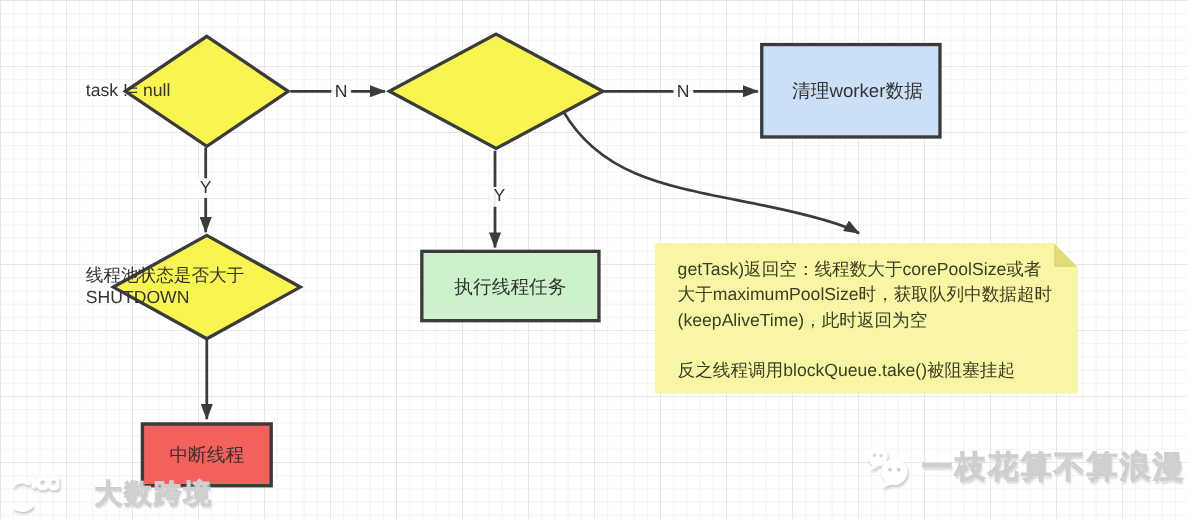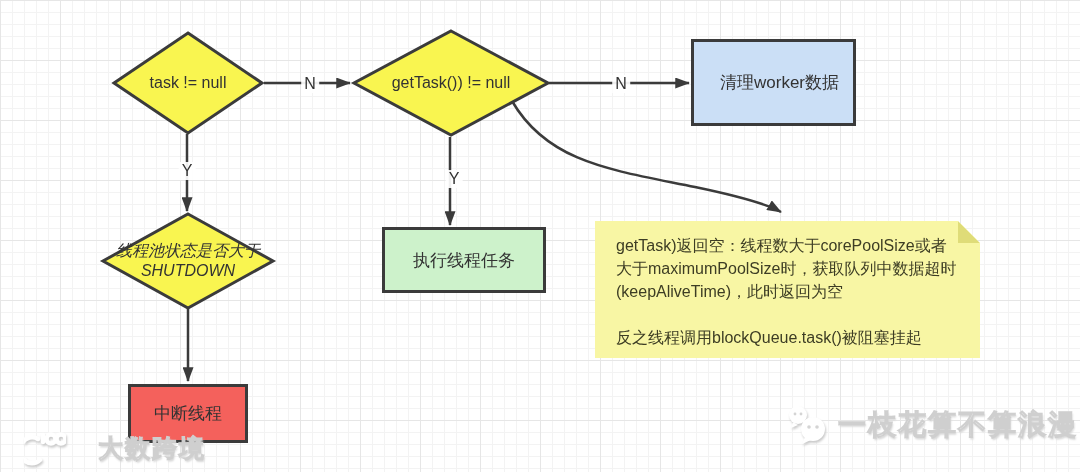--- a/index.html
+++ b/index.html
@@ -19,21 +19,21 @@
       linear-gradient(90deg, #f3f3f3 1px, transparent 1px);
     background-size:60px 60px,60px 60px,12px 12px,12px 12px;
   }
   svg.connectors{position:absolute;left:0;top:0;z-index:1;}
 
   .node{position:absolute;z-index:2;}
   .diamond svg{overflow:visible;display:block;}
   .diamond .label{
     position:absolute;left:50%;top:50%;
     transform:translate(-50%,-50%);
-    width:220px;text-align:center;
+    width:220px;text-align:left;
     font-size:16px;color:#333333;line-height:20px;
     white-space:pre-line;
   }
   .rect{
     box-sizing:border-box;
     border:3px solid #3b3b3b;
     display:flex;align-items:center;justify-content:center;
     font-size:17px;color:#333333;text-align:center;
   }
   .rect-blue{left:691px;top:39px;width:165px;height:87px;background:#cbdff6;padding-left:12px;}
@@ -65,21 +65,21 @@
   }
 
   .watermark{
     position:absolute;z-index:4;display:flex;align-items:center;gap:8px;
   }
   .wm-text{
     color:#ffffff;font-weight:bold;letter-spacing:2px;
     -webkit-text-stroke:1px #cfcfcf;
     text-shadow:1px 2px 2px #d8d8d8;
   }
-  .wm-left{left:24px;top:430px;gap:32px;}
+  .wm-left{left:12px;top:430px;gap:32px;}
   .wm-left .wm-text{font-size:25px;}
   .wm-right{left:786px;top:404px;}
   .wm-right .wm-text{font-size:28px;}
   .wm-icon{filter:drop-shadow(1px 2px 1px #c9c9c9);}
 </style>
 </head>
 <body>
 
 <div class="canvas">
 
@@ -103,24 +103,23 @@
     <svg width="152" height="104">
       <polygon points="76,2 150,52 76,102 2,52" fill="#f9f550" stroke="#3b3b3b" stroke-width="3"></polygon>
     </svg>
     <span class="label">task != null</span>
   </div>
 
   <div class="node diamond" style="left:352px;top:29px;width:198px;height:108px;">
     <svg width="198" height="108">
       <polygon points="99,2 196,54 99,106 2,54" fill="#f9f550" stroke="#3b3b3b" stroke-width="3"></polygon>
     </svg>
-    <span class="label">getTask()) != null</span>
   </div>
 
-  <div class="node diamond" style="left:101px;top:212px;width:174px;height:98px;font-style:italic;">
+  <div class="node diamond" style="left:101px;top:212px;width:174px;height:98px;">
     <svg width="174" height="98">
       <polygon points="87,2 172,49 87,96 2,49" fill="#f9f550" stroke="#3b3b3b" stroke-width="3"></polygon>
     </svg>
     <span class="label"><span>线程池状态是否大于</span><br><span>SHUTDOWN</span></span>
   </div>
 
   <div class="node rect rect-blue">
     <span>清理worker数据</span>
   </div>
 
@@ -133,21 +132,21 @@
   </div>
 
   <span class="edge-label" style="left:310px;top:84px;">N</span>
   <span class="edge-label" style="left:621px;top:84px;">N</span>
   <span class="edge-label" style="left:187px;top:171px;">Y</span>
   <span class="edge-label" style="left:454px;top:179px;">Y</span>
 
   <div class="note">
     <div class="note-fold"></div>
     <p>getTask)返回空：线程数大于corePoolSize或者大于maximumPoolSize时，获取队列中数据超时(keepAliveTime)，此时返回为空</p>
-    <p>反之线程调用blockQueue.task()被阻塞挂起</p>
+    <p>反之线程调用blockQueue.take()被阻塞挂起</p>
   </div>
 
   <div class="watermark wm-left">
     <svg class="wm-icon" width="42" height="36" viewBox="0 0 42 36">
       <g stroke="#ffffff" stroke-width="4.5" fill="none" stroke-linecap="round">
         <path d="M14,9 A12,13 0 1,0 16,30"></path>
         <path d="M19,5 v7"></path>
         <circle cx="27" cy="9" r="4.5"></circle>
         <circle cx="37" cy="9" r="4.5"></circle>
       </g>

